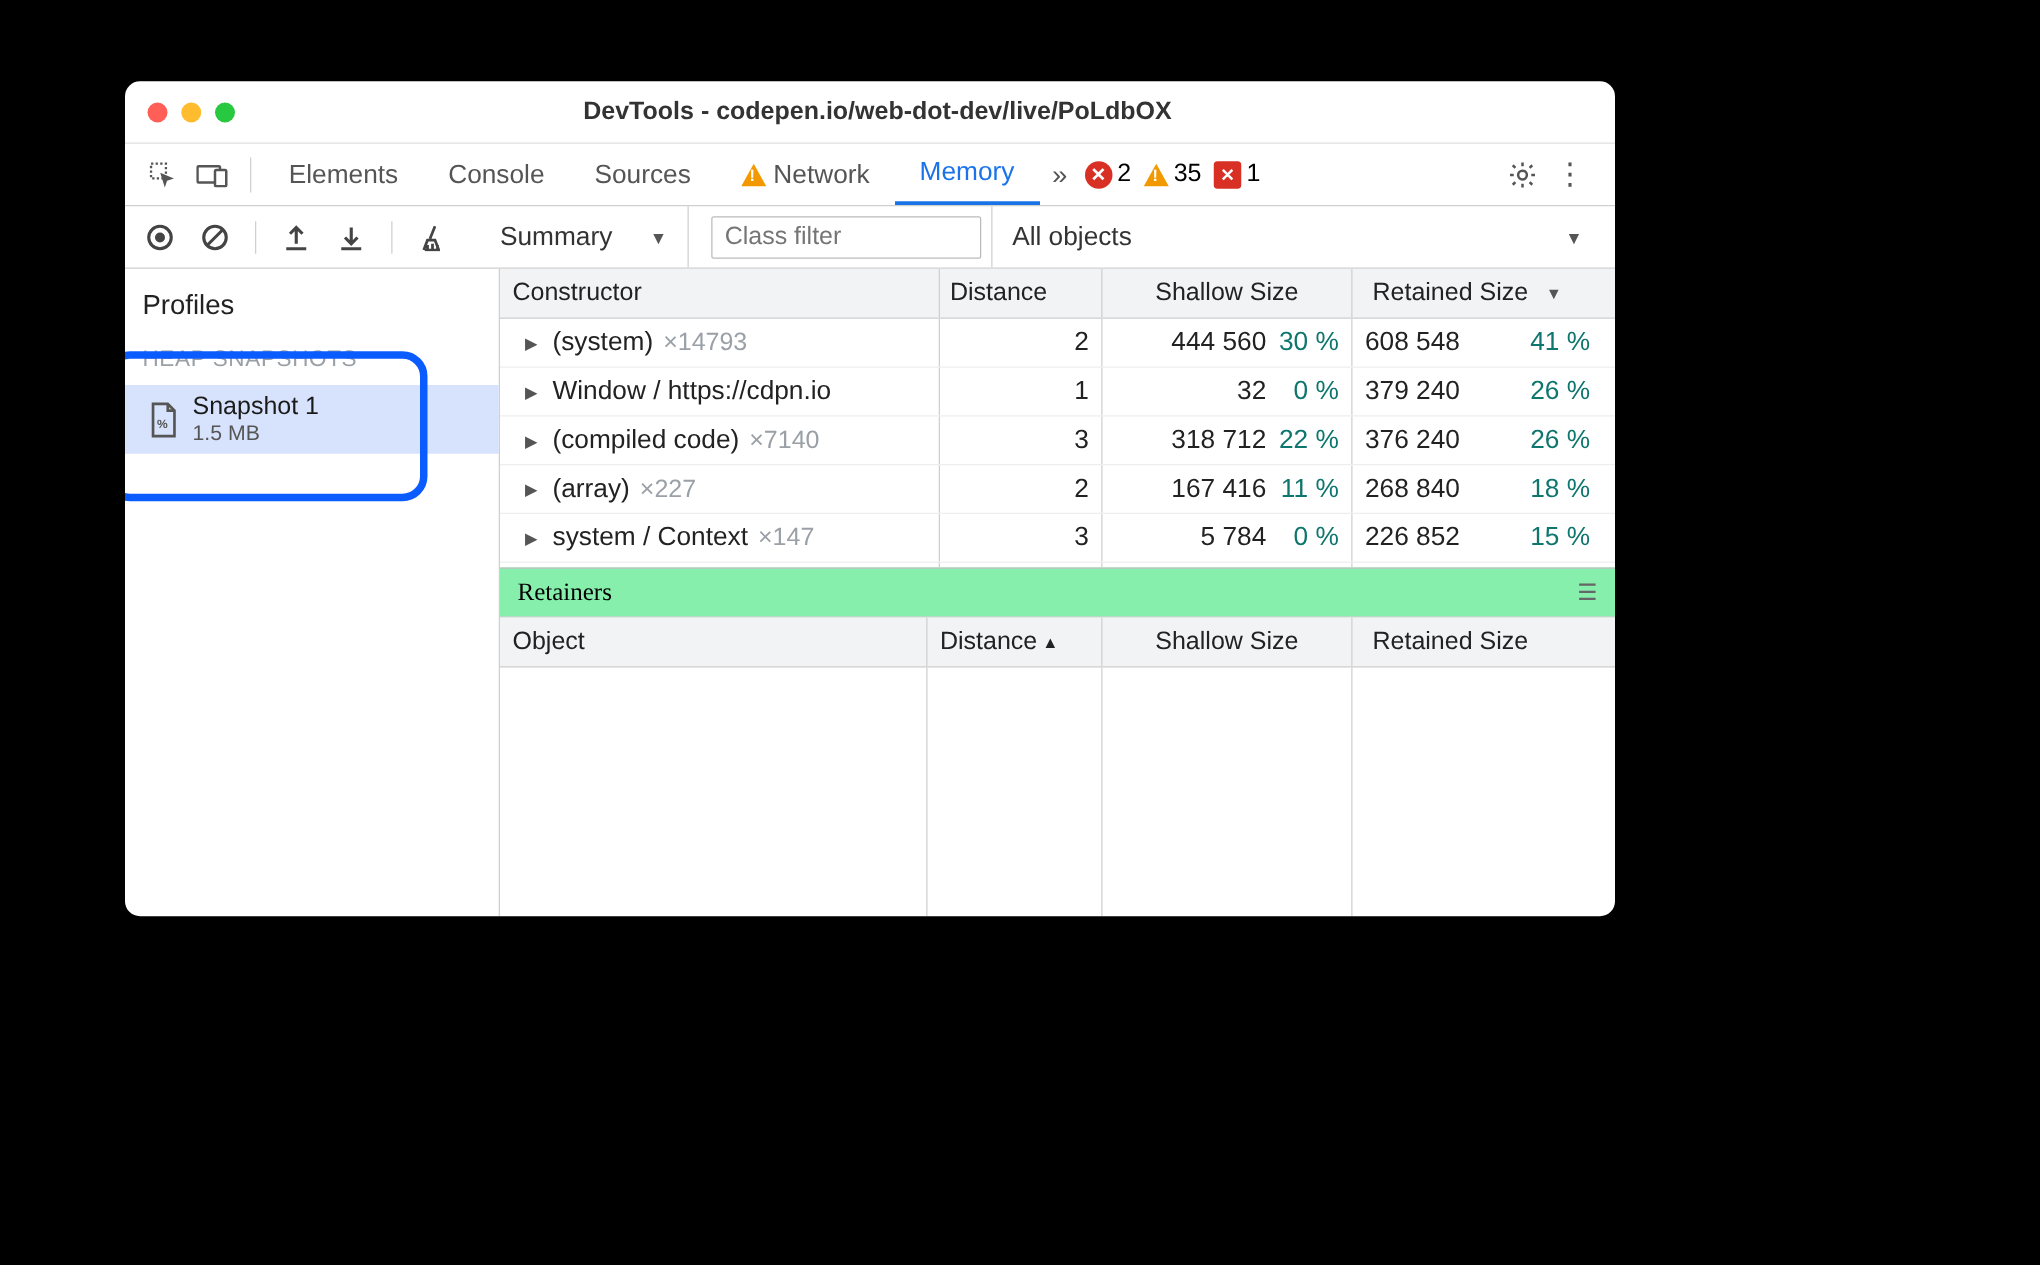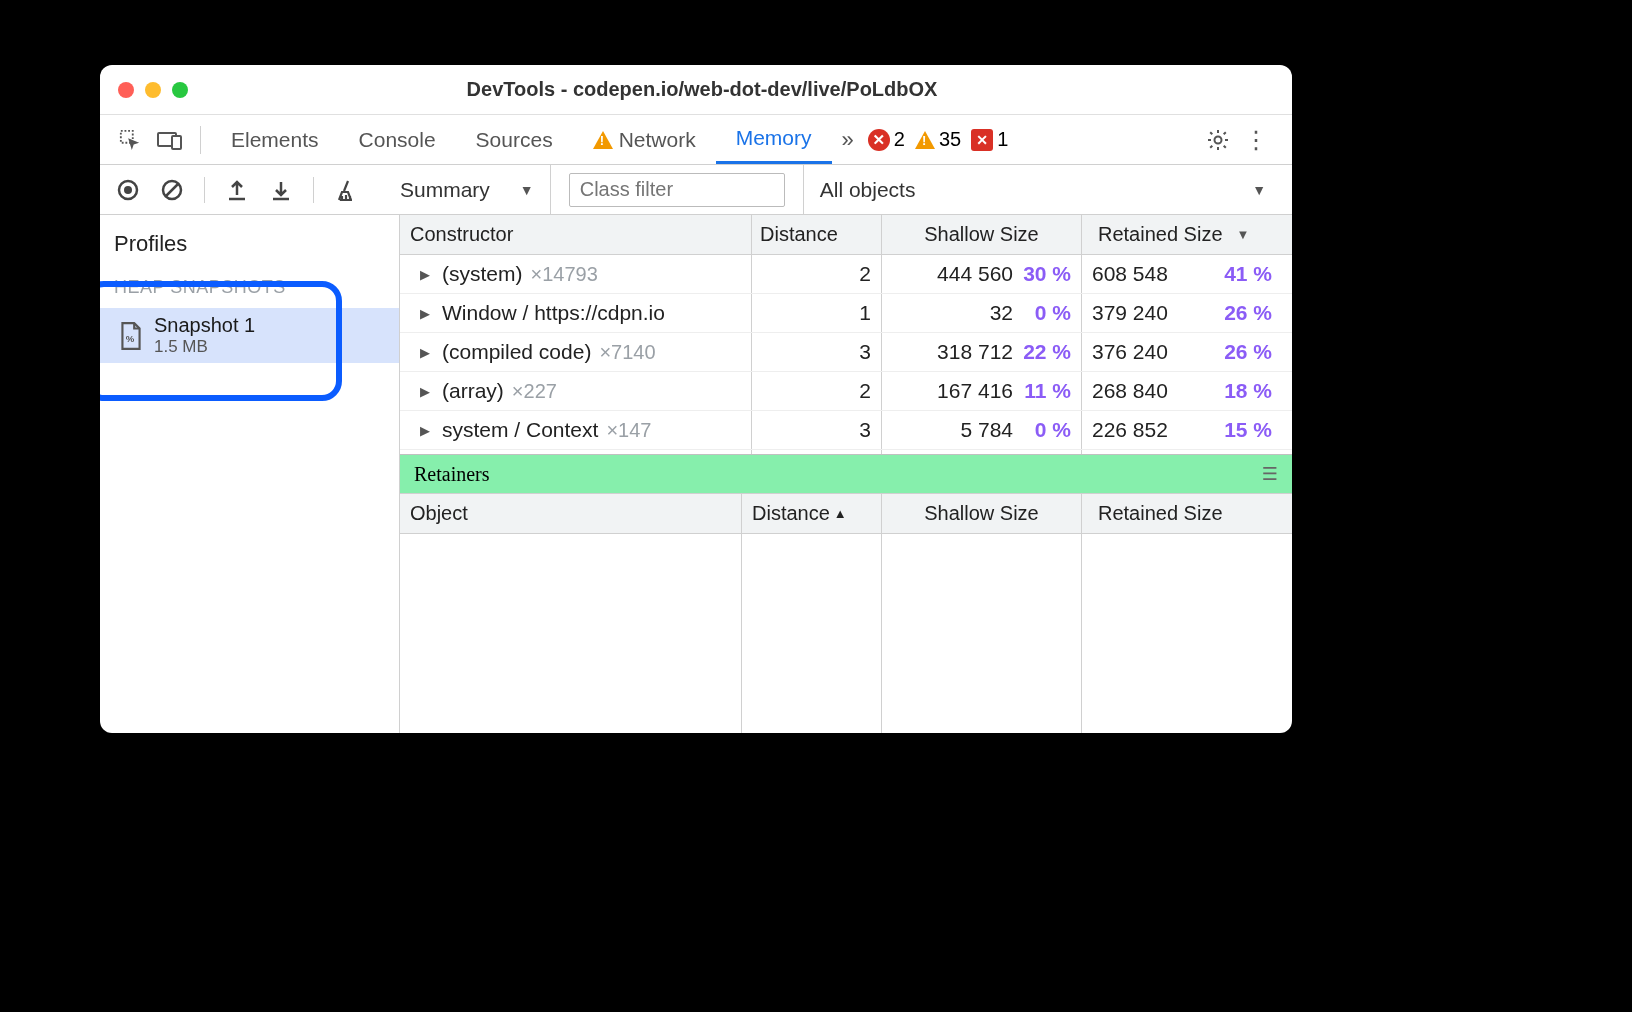--- a/index.html
+++ b/index.html
@@ -107,21 +107,21 @@
     padding:0 10px;
     color:#888;
     border-radius:2px;
   }
   .objects-select {
     display:flex; align-items:center; gap:30px;
     font-size:21px; color:#333; padding:0 16px; cursor:pointer;
     border-left: 1px solid #d0d0d0; height:100%;
     flex:1;
     justify-content:space-between;
-    margin-left: 10px;
+    margin-left: 0;
   }
 
   .body {
     flex:1;
     display:flex;
     overflow:hidden;
   }
   .sidebar {
     width: 300px;
     border-right:1px solid #d0d0d0;
@@ -176,21 +176,21 @@
   .row {
     display:flex;
     height:39px;
     border-bottom:1px solid #eee;
     font-size:21px;
     color:#222;
   }
   .row .td.col-cons { gap:8px; padding-left:20px;}
   .disclosure { color:#555; font-size:13px; width:14px;}
   .count { color:#9aa0a6; font-size:20px;}
-  .pct { color:#8b5cf6; width:48px; text-align:right;font-weight:bold;}
+  .pct { color:#0f766e; width:48px; text-align:right;}
   .num { text-align:right; }
 
   .retainers-bar {
     background:#86efac;
     border-top:1px solid #c0c0c0;
     border-bottom:1px solid #d0d0d0;
     height:40px;
     display:flex; align-items:center; justify-content:space-between;
     padding:0 14px;
     font-size:20px;

